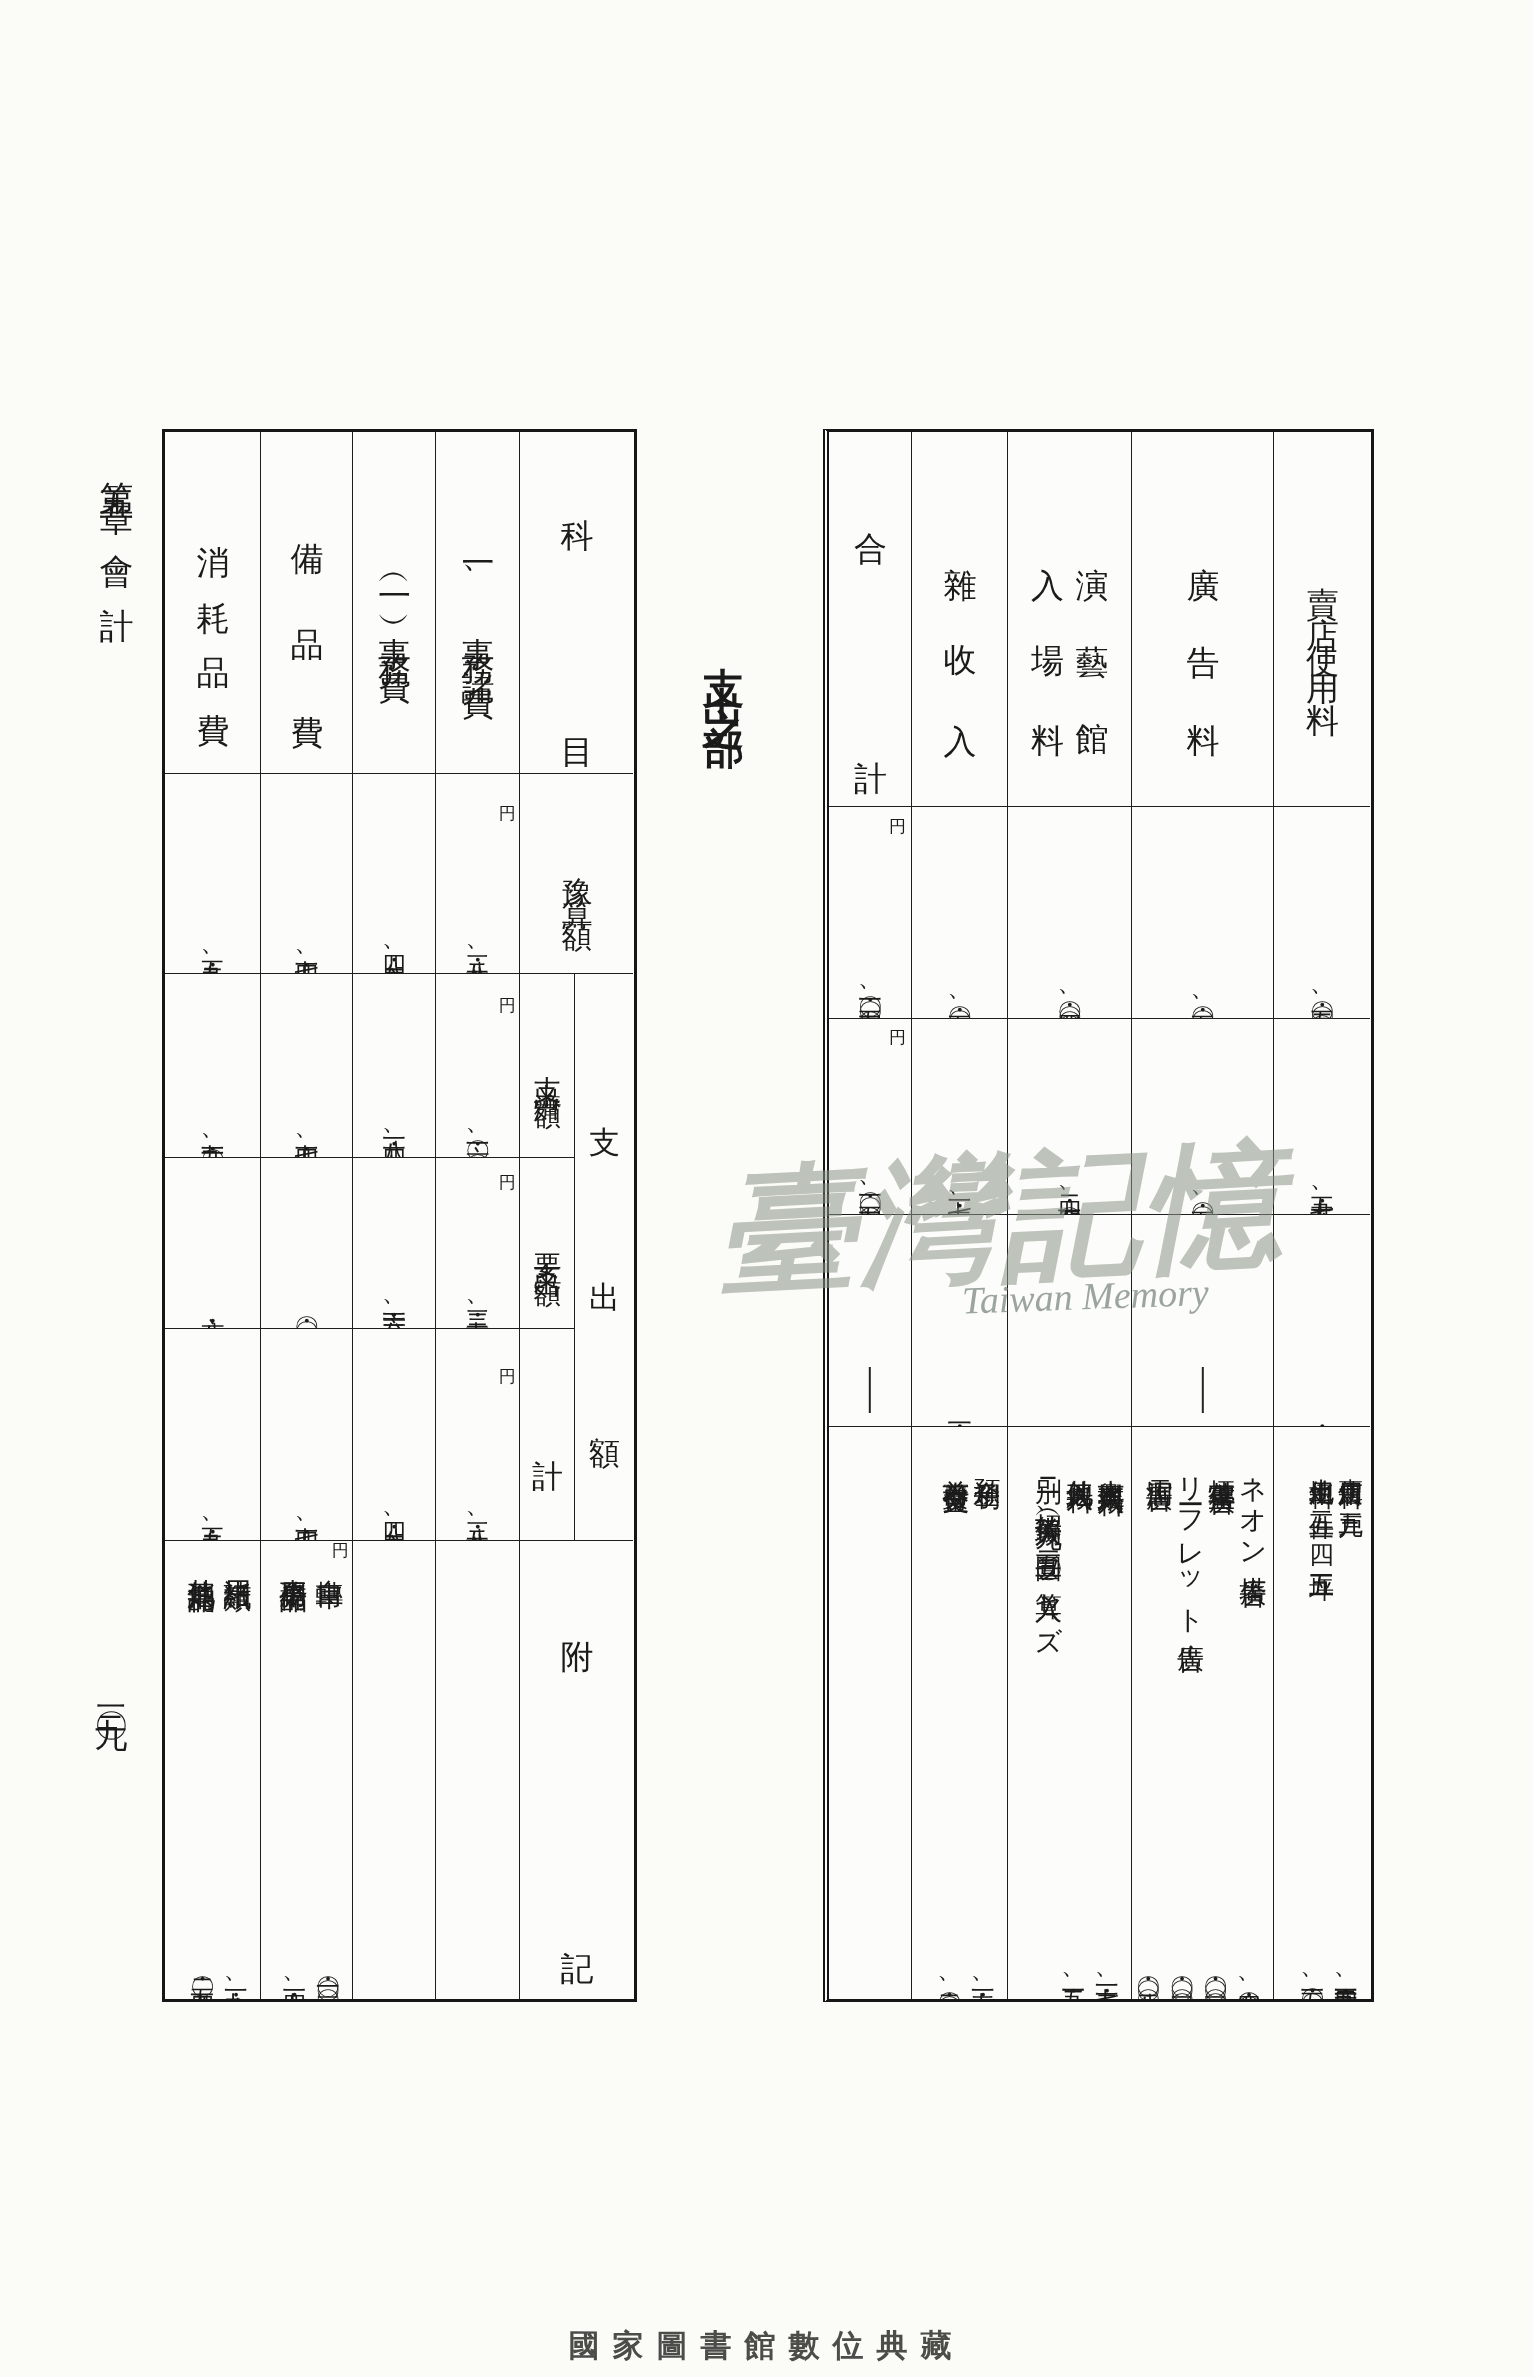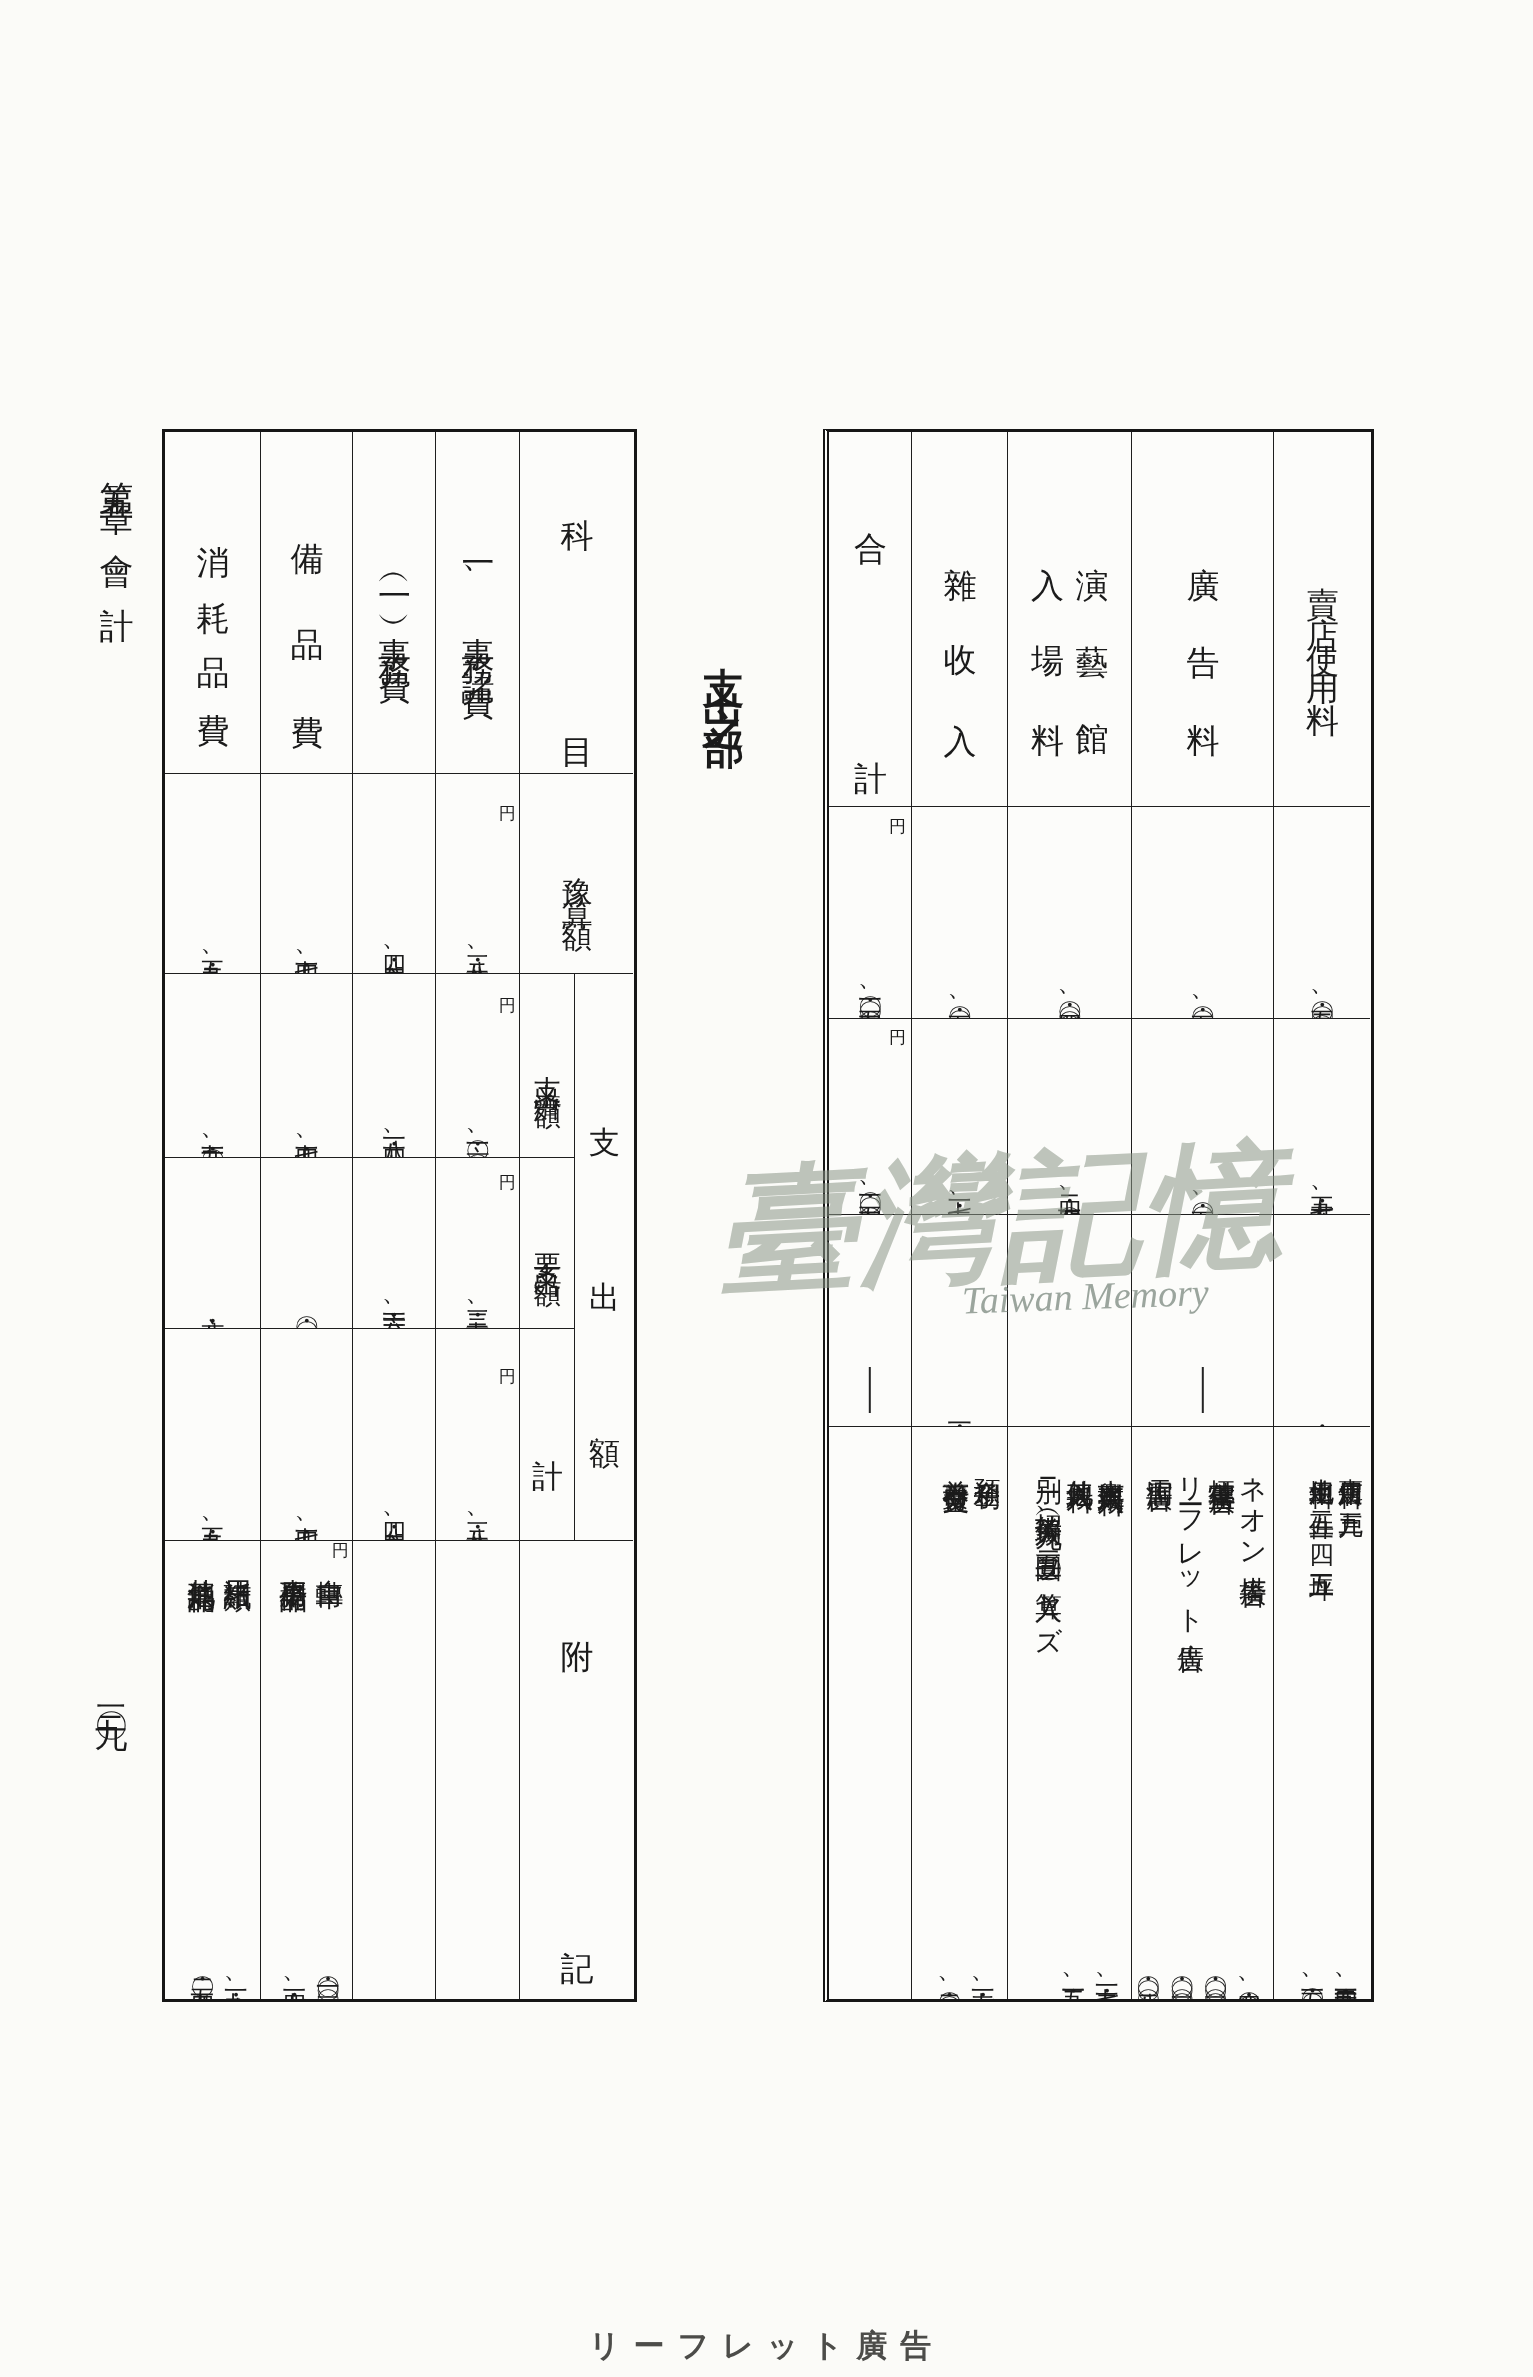--- a/index.html
+++ b/index.html
@@ -320,14 +320,14 @@
     <div class="cell e-note">
       <div class="vt acct sp380">附記</div>
     </div>
   </div>
 </div>
 
 <div class="watermark">
   <div class="wm-cjk">臺灣記憶</div>
   <div class="wm-lat">Taiwan Memory</div>
 </div>
-<div class="footer-credit">リーフレット廣告</div>
+<div class="footer-credit">國家圖書館數位典藏</div>
 
 
 </body></html>

